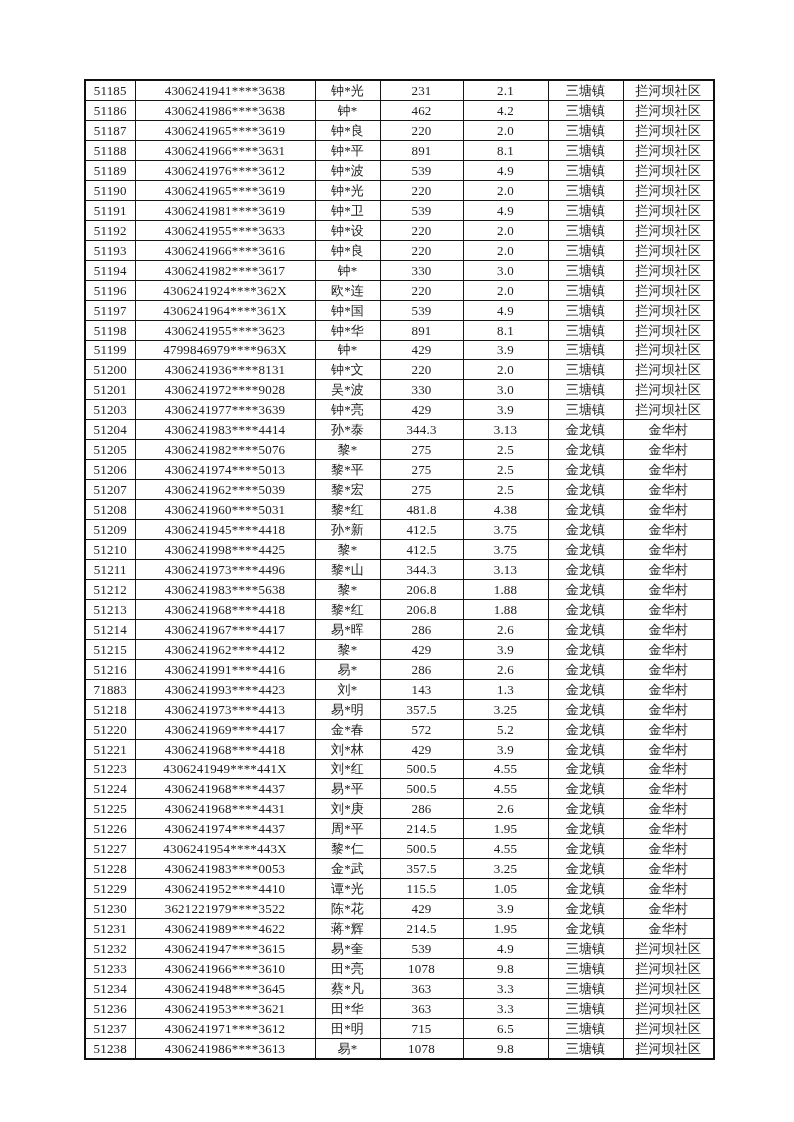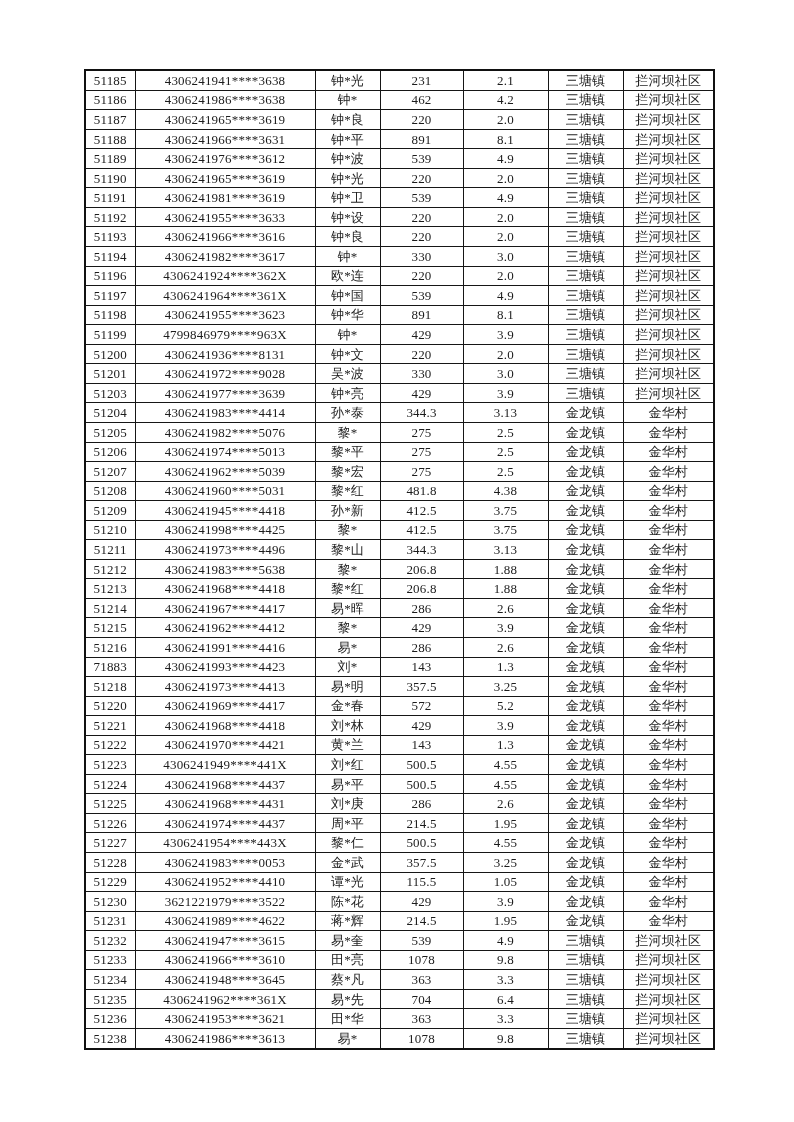--- a/index.html
+++ b/index.html
@@ -12,21 +12,21 @@
     width: 794px;
     height: 1122px;
     background: #ffffff;
     font-family: "Liberation Serif", "DejaVu Serif", serif;
     color: #1c1c1c;
     overflow: hidden;
   }
   table.roster {
     position: absolute;
     left: 84px;
-    top: 69px;
+    top: 79px;
     width: 629px;
     height: 981px;
     border-collapse: collapse;
     table-layout: fixed;
     border: 2px solid #111111;
   }
   table.roster td {
     border: 1px solid #161616;
     padding: 0 2px;
     font-size: 13px;
@@ -354,29 +354,20 @@
         <tr>
           <td>51221</td>
           <td>4306241968****4418</td>
           <td>刘*林</td>
           <td>429</td>
           <td>3.9</td>
           <td>金龙镇</td>
           <td>金华村</td>
         </tr>
         <tr>
-          <td>51222</td>
-          <td>4306241970****4421</td>
-          <td>黄*兰</td>
-          <td>143</td>
-          <td>1.3</td>
-          <td>金龙镇</td>
-          <td>金华村</td>
-        </tr>
-        <tr>
           <td>51223</td>
           <td>4306241949****441X</td>
           <td>刘*红</td>
           <td>500.5</td>
           <td>4.55</td>
           <td>金龙镇</td>
           <td>金华村</td>
         </tr>
         <tr>
           <td>51224</td>
@@ -471,38 +462,38 @@
         <tr>
           <td>51234</td>
           <td>4306241948****3645</td>
           <td>蔡*凡</td>
           <td>363</td>
           <td>3.3</td>
           <td>三塘镇</td>
           <td>拦河坝社区</td>
         </tr>
         <tr>
-          <td>51235</td>
-          <td>4306241962****361X</td>
-          <td>易*先</td>
-          <td>704</td>
-          <td>6.4</td>
-          <td>三塘镇</td>
-          <td>拦河坝社区</td>
-        </tr>
-        <tr>
           <td>51236</td>
           <td>4306241953****3621</td>
           <td>田*华</td>
           <td>363</td>
           <td>3.3</td>
           <td>三塘镇</td>
           <td>拦河坝社区</td>
         </tr>
         <tr>
+          <td>51237</td>
+          <td>4306241971****3612</td>
+          <td>田*明</td>
+          <td>715</td>
+          <td>6.5</td>
+          <td>三塘镇</td>
+          <td>拦河坝社区</td>
+        </tr>
+        <tr>
           <td>51238</td>
           <td>4306241986****3613</td>
           <td>易*</td>
           <td>1078</td>
           <td>9.8</td>
           <td>三塘镇</td>
           <td>拦河坝社区</td>
         </tr>
       </tbody>
   </table>

